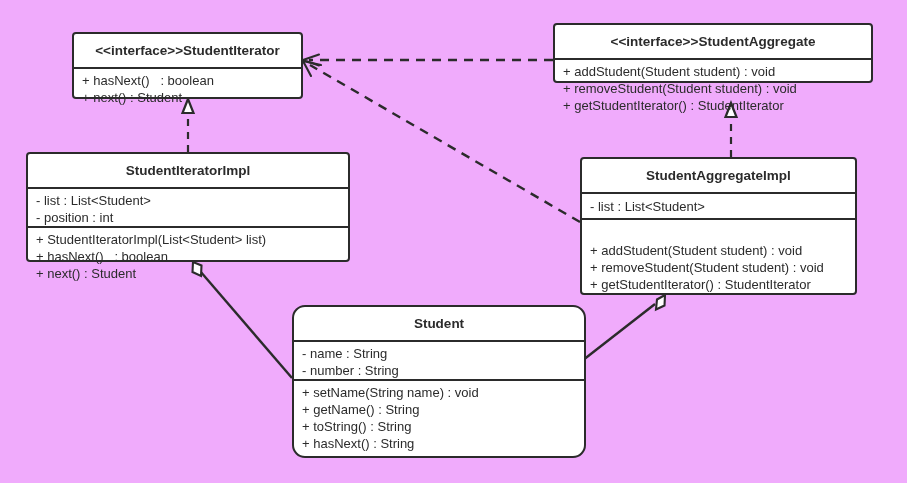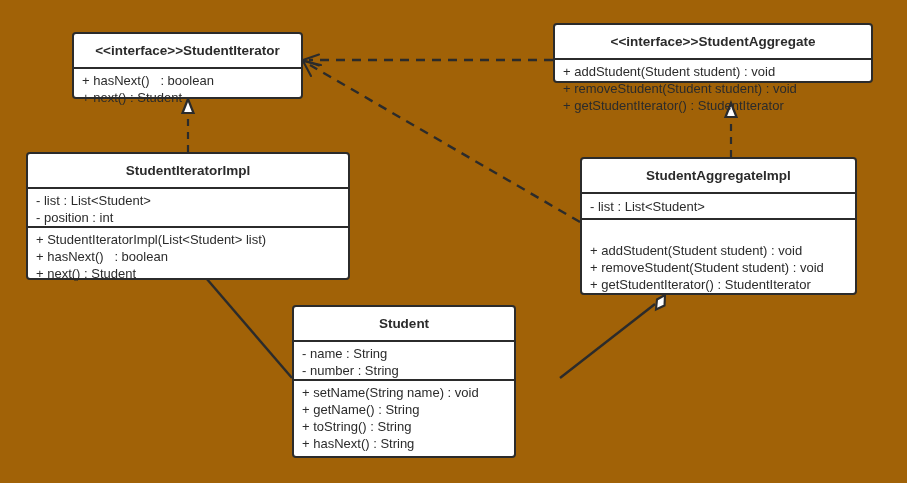--- a/index.html
+++ b/index.html
@@ -4,21 +4,21 @@
 <style>
   html, body {
     margin: 0;
     padding: 0;
     background: #ffffff;
   }
   #canvas {
     position: relative;
     width: 907px;
     height: 483px;
-    background: #a16207;
+    background: #f0abfc;
     font-family: "Liberation Sans", sans-serif;
     color: #2b2b2b;
     overflow: hidden;
   }
   #edges {
     position: absolute;
     left: 0; top: 0;
     width: 907px;
     height: 483px;
     pointer-events: none;
@@ -106,21 +106,21 @@
 
   <div class="uml-class" style="left:553px; top:23px; width:320px; height:60px;">
     <div class="cls-header">&lt;&lt;interface&gt;&gt;StudentAggregate</div>
     <div class="compartment tight">
       <div class="member">+ addStudent(Student student) : void</div>
       <div class="member">+ removeStudent(Student student) : void</div>
       <div class="member">+ getStudentIterator() : StudentIterator</div>
     </div>
   </div>
 
-  <div class="uml-class" style="left:26px; top:152px; width:324px; height:128px;">
+  <div class="uml-class" style="left:26px; top:152px; width:324px; height:110px;">
     <div class="cls-header">StudentIteratorImpl</div>
     <div class="compartment tight">
       <div class="member">- list : List&lt;Student&gt;</div>
       <div class="member">- position : int</div>
     </div>
     <div class="compartment tight">
       <div class="member">+ StudentIteratorImpl(List&lt;Student&gt; list)</div>
       <div class="member">+ hasNext()   : boolean</div>
       <div class="member">+ next() : Student</div>
     </div>
@@ -131,21 +131,21 @@
     <div class="compartment">
       <div class="member">- list : List&lt;Student&gt;</div>
     </div>
     <div class="compartment pad-top">
       <div class="member">+ addStudent(Student student) : void</div>
       <div class="member">+ removeStudent(Student student) : void</div>
       <div class="member">+ getStudentIterator() : StudentIterator</div>
     </div>
   </div>
 
-  <div class="uml-class" style="left:292px; top:305px; width:224px; height:153px;">
+  <div class="uml-class" style="left:292px; top:305px; width:294px; height:153px;border-radius:13px;">
     <div class="cls-header">Student</div>
     <div class="compartment tight">
       <div class="member">- name : String</div>
       <div class="member">- number : String</div>
     </div>
     <div class="compartment tight">
       <div class="member">+ setName(String name) : void</div>
       <div class="member">+ getName() : String</div>
       <div class="member">+ toString() : String</div>
       <div class="member">+ hasNext() : String</div>

